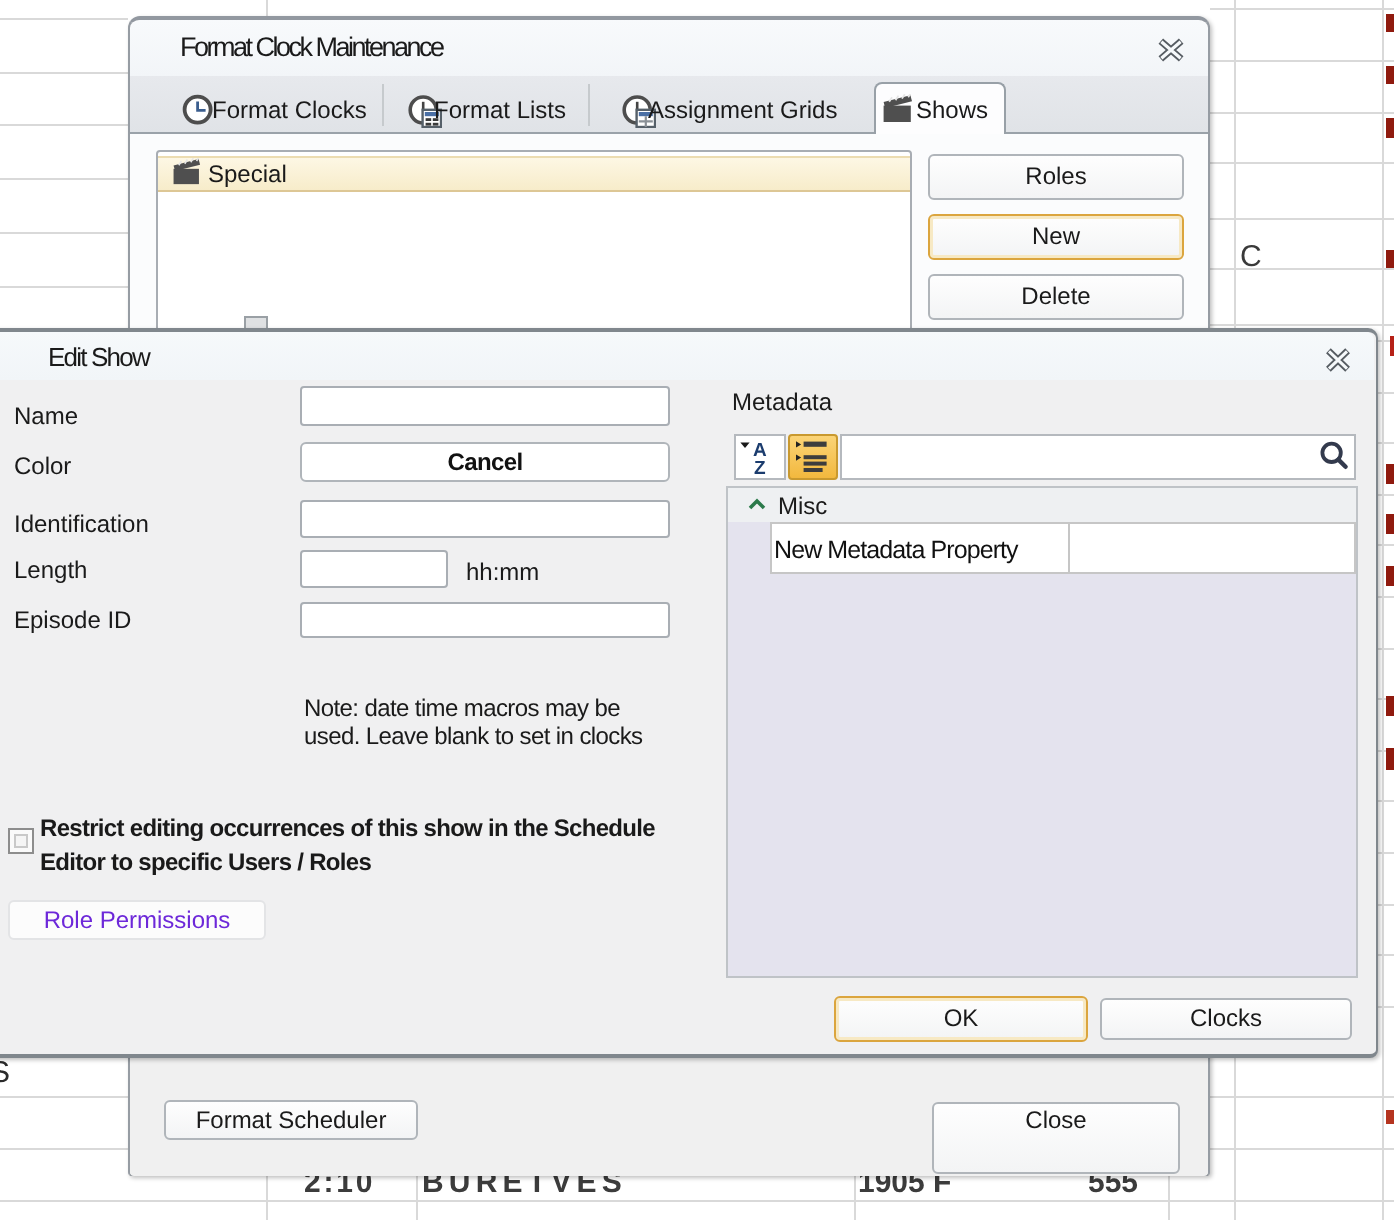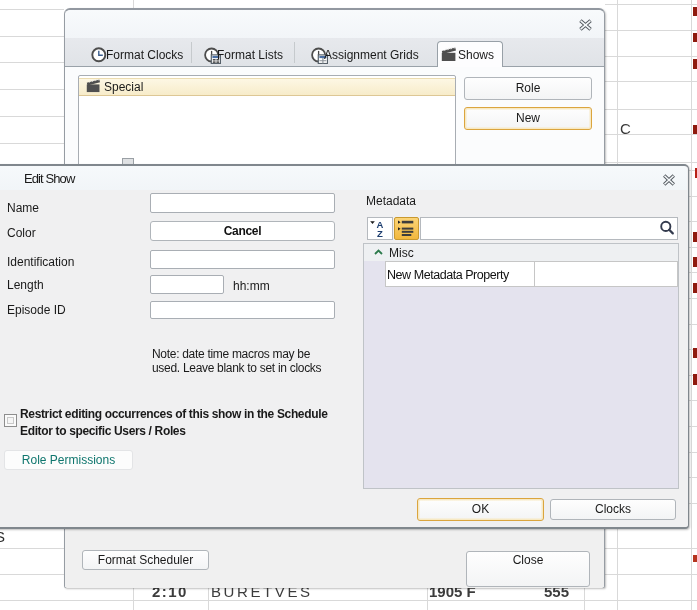--- a/index.html
+++ b/index.html
@@ -51,21 +51,21 @@
   <div class="vl" style="left:133px;top:0;height:610px;"></div>
   <div class="vl" style="left:208px;top:585px;height:25px;"></div>
   <div class="vl" style="left:427px;top:585px;height:25px;"></div>
   <div class="vl" style="left:584px;top:585px;height:25px;"></div>
   <div class="vl" style="left:617px;top:0;height:610px;"></div>
   <div class="vl" style="left:691px;top:0;height:610px;"></div>
 
   <div class="abs" style="left:620px;top:120px;font-size:15px;color:#3a3a3a;">C</div>
   <div class="abs" style="left:-5px;top:528px;font-size:15px;color:#2a2a2a;">S</div>
   <div class="abs" style="left:152px;top:583px;font-size:15px;font-weight:bold;letter-spacing:1.4px;color:#3c3c3c;">2:10</div>
-  <div class="abs" style="left:211px;top:583px;font-size:15px;font-weight:normal;letter-spacing:2.6px;color:#3c3c3c;">BURETVES</div>
+  <div class="abs" style="left:211px;top:583px;font-size:15px;font-weight:bold;letter-spacing:2.6px;color:#3c3c3c;">BURETVES</div>
   <div class="abs" style="left:429px;top:583px;font-size:15px;font-weight:bold;color:#3c3c3c;">1905 F</div>
   <div class="abs" style="left:544px;top:583px;font-size:15px;font-weight:bold;color:#3c3c3c;">555</div>
 
   <div class="red" style="top:7px;height:9px;"></div>
   <div class="red" style="top:33px;height:9px;"></div>
   <div class="red" style="top:59px;height:10px;"></div>
   <div class="red" style="top:125px;height:9px;"></div>
   <div class="red" style="top:168px;height:10px;left:694.5px;width:2.5px;background:#b62117;"></div>
   <div class="red" style="top:232px;height:10px;"></div>
   <div class="red" style="top:257px;height:10px;"></div>
@@ -73,20 +73,21 @@
   <div class="red" style="top:348px;height:10px;"></div>
   <div class="red" style="top:374px;height:11px;"></div>
   <div class="red" style="top:555px;height:7px;background:#b5341f;"></div>
 </div>
 
 <div class="abs" id="dlg1" style="left:64px;top:8px;width:541px;height:580px;
      background:#fbfcfd;border:1px solid #969ca3;border-top:2px solid #9298a0;border-bottom:1px solid #81888e;border-radius:6px 6px 2px 2px;
      box-shadow:1px 1px 2px rgba(0,0,0,.25);">
 
   <div class="abs" style="left:0;top:0;width:539px;height:28px;background:linear-gradient(#f8fafc,#f2f5f8);border-radius:6px 6px 0 0;"></div>
+  <div class="abs" style="left:25px;top:6px;font-size:13.5px;letter-spacing:-1.25px;">Format Clock Maintenance</div>
 
   <svg class="abs" style="left:513px;top:9px;" width="15" height="12" viewBox="0 0 15 12">
     <path d="M2.4 1.6 L12.6 10.4 M12.6 1.6 L2.4 10.4" stroke="#565c62" stroke-width="3.5" fill="none"></path>
     <path d="M2.7 1.9 L12.3 10.1 M12.3 1.9 L2.7 10.1" stroke="#f6f9fb" stroke-width="1.6" fill="none"></path>
   </svg>
 
   <div class="abs" style="left:0;top:28px;width:539px;height:29px;background:linear-gradient(#e7e9ed,#e0e3e7);border-bottom:1px solid #9aa2a9;"></div>
   <div class="abs" style="left:126px;top:32px;width:1px;height:21px;background:#c6cacd;"></div>
   <div class="abs" style="left:229px;top:32px;width:1px;height:21px;background:#c6cacd;"></div>
 
@@ -127,22 +128,23 @@
   <div class="abs" style="left:13px;top:65px;width:378px;height:450px;background:#fff;border:1px solid #a8adb3;border-radius:2px;"></div>
   <div class="abs" style="left:14px;top:68px;width:376px;height:18px;
        background:linear-gradient(#fdf7e4,#f7ecca);border-top:1px solid #ecdcb0;border-bottom:1px solid #ddc795;"></div>
   <svg class="abs" style="left:21px;top:69px;" width="15" height="14" viewBox="0 0 16 15">
     <path d="M0.8 4.0 L14.2 0.6 L15 3.6 L1.6 7.0 Z" fill="#4f4f4f"></path>
     <path d="M3.6 3.9 L5.0 1.6 M6.8 3.1 L8.2 0.8 M10.0 2.3 L11.4 0.1 M13.1 1.6 L14.2 -0.1" stroke="#e6e6e6" stroke-width="0.85"></path>
     <rect x="0.8" y="5.8" width="13.6" height="8.2" fill="#4f4f4f"></rect>
   </svg>
   <div class="abs" style="left:39px;top:70px;">Special</div>
 
-  <div class="btn" style="left:399px;top:67px;width:128px;height:23px;line-height:21px;">Role</div>
+  <div class="btn" style="left:399px;top:67px;width:128px;height:23px;line-height:21px;">Roles</div>
   <div class="btn btn-orange" style="left:399px;top:97px;width:128px;height:23px;line-height:21px;">New</div>
+  <div class="btn" style="left:399px;top:127px;width:128px;height:23px;line-height:21px;">Delete</div>
 
   <div class="abs" style="left:0;top:514px;width:539px;height:64px;background:#f0f0f0;border-radius:0 0 2px 2px;"></div>
   <div class="btn" style="left:17px;top:540px;width:127px;height:20px;line-height:18px;">Format Scheduler</div>
   <div class="btn" style="left:401px;top:541px;width:124px;height:36px;line-height:17px;">Close</div>
 </div>
 
 <div class="abs" style="left:122px;top:158px;width:12px;height:8px;background:#dfe1e3;border:1px solid #9aa0a5;border-bottom:none;"></div>
 
 <div class="abs" id="dlg2" style="left:-10px;top:164px;width:699px;height:365px;
      background:#f0f0f1;border:2px solid #80878d;border-left:none;border-right-width:1.5px;border-radius:0 5px 4px 0;
@@ -162,21 +164,21 @@
   <input class="tb" style="left: 160px; top: 27px; width: 185px; height: 20px;">
   <div class="btn" style="left:160px;top:55px;width:185px;height:20px;line-height:18px;background:#fff;font-size:12px;font-weight:bold;letter-spacing:-0.3px;color:#111;">Cancel</div>
   <input class="tb" style="left: 160px; top: 84px; width: 185px; height: 19px;">
   <input class="tb" style="left: 160px; top: 109px; width: 74px; height: 19px;">
   <div class="abs" style="left:243px;top:113px;">hh:mm</div>
   <input class="tb" style="left: 160px; top: 135px; width: 185px; height: 18px;">
   <div class="abs" style="left:162px;top:181px;line-height:14.4px;letter-spacing:-0.3px;">Note: date time macros may be<br>used. Leave blank to set in clocks</div>
   <div class="abs" style="left:14px;top:248px;width:13px;height:13px;background:#f5f5f5;border:1px solid #8d8d8d;box-shadow:inset 0 0 0 2px #fafafa, inset 0 0 0 3px #c9c9c9;"></div>
   <div class="abs" style="left:30px;top:240px;line-height:16.5px;letter-spacing:-0.35px;font-weight:bold;">Restrict editing occurrences of this show in the Schedule<br>Editor to specific Users / Roles</div>
   <div class="abs btn" style="left:14px;top:284px;width:129px;height:20px;line-height:18px;
-       background:#fcfcfc;border:1px solid #e3e4e6;color:#0f766e;box-shadow:none;">Role Permissions</div>
+       background:#fcfcfc;border:1px solid #e3e4e6;color:#6d28d9;box-shadow:none;">Role Permissions</div>
 
   <div class="abs" style="left:376px;top:28px;">Metadata</div>
   <div class="abs" style="left:377px;top:51px;width:26px;height:23px;background:#fff;border:1px solid #b5b9be;">
     <svg width="24" height="21" viewBox="0 0 24 21">
       <path d="M2.2 3.2 L6.8 3.2 L4.5 6 Z" fill="#1a1a1a"></path>
       <text x="8.5" y="9.8" font-size="9.5" font-weight="bold" fill="#1b3c6e" font-family="Liberation Sans">A</text>
       <text x="9" y="19" font-size="9.5" font-weight="bold" fill="#1b3c6e" font-family="Liberation Sans">Z</text>
     </svg>
   </div>
   <div class="abs" style="left:404px;top:51px;width:25px;height:23px;background:linear-gradient(#fbd477,#f2b83e);border:1px solid #c9992f;border-radius:2px;">

